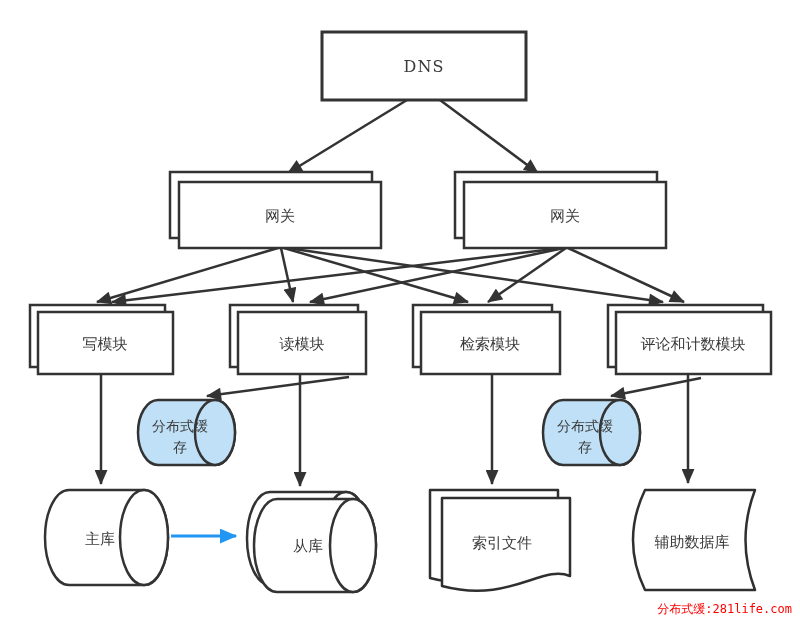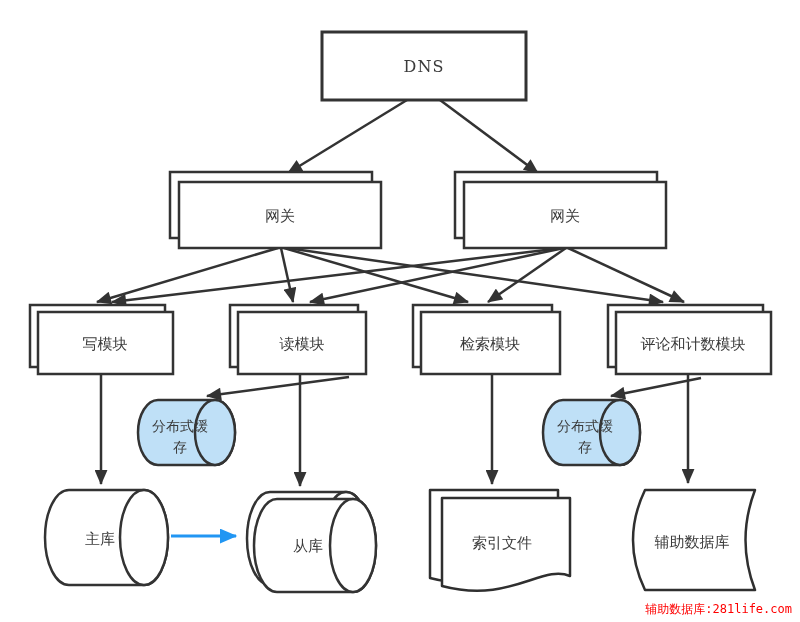--- a/index.html
+++ b/index.html
@@ -128,14 +128,14 @@
       <path class="doc" d="M442,498 L570,498 L570,576 C542,564 510,604 442,586 Z"></path>
       <text class="lbl" x="502" y="548">索引文件</text>
     </g>
 
     <g>
       <path class="doc" d="M645,490 L755,490 Q736,540 755,590 L645,590 Q621,540 645,490 Z"></path>
       <text class="lbl" x="692" y="547">辅助数据库</text>
     </g>
   </svg>
 
-  <div class="watermark">辅助数据库:281life.com</div>
+  <div class="watermark">分布式缓:281life.com</div>
 </div>
 
 </body></html>

